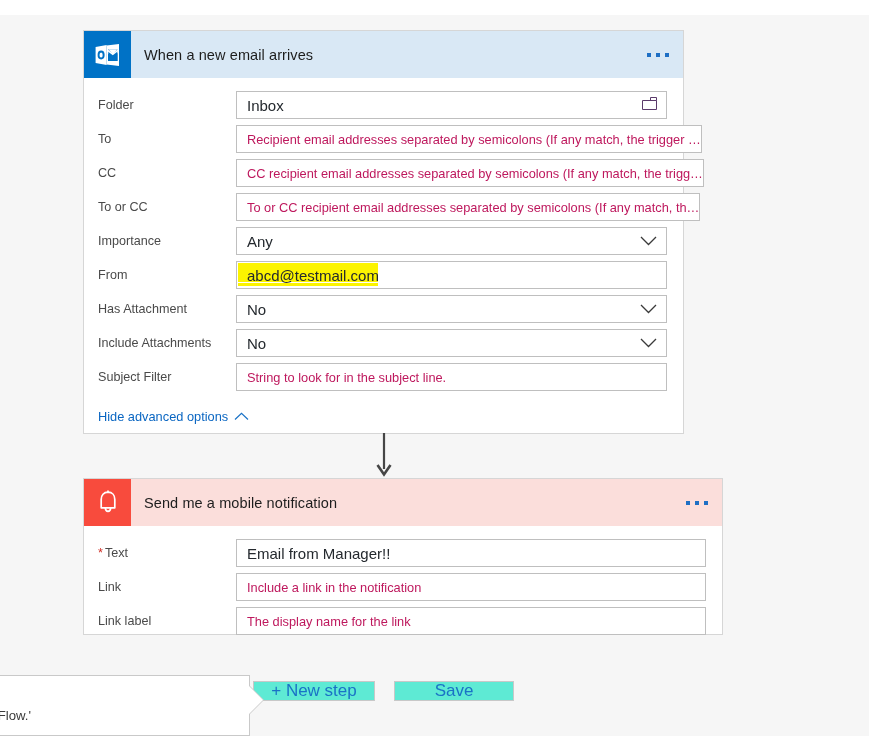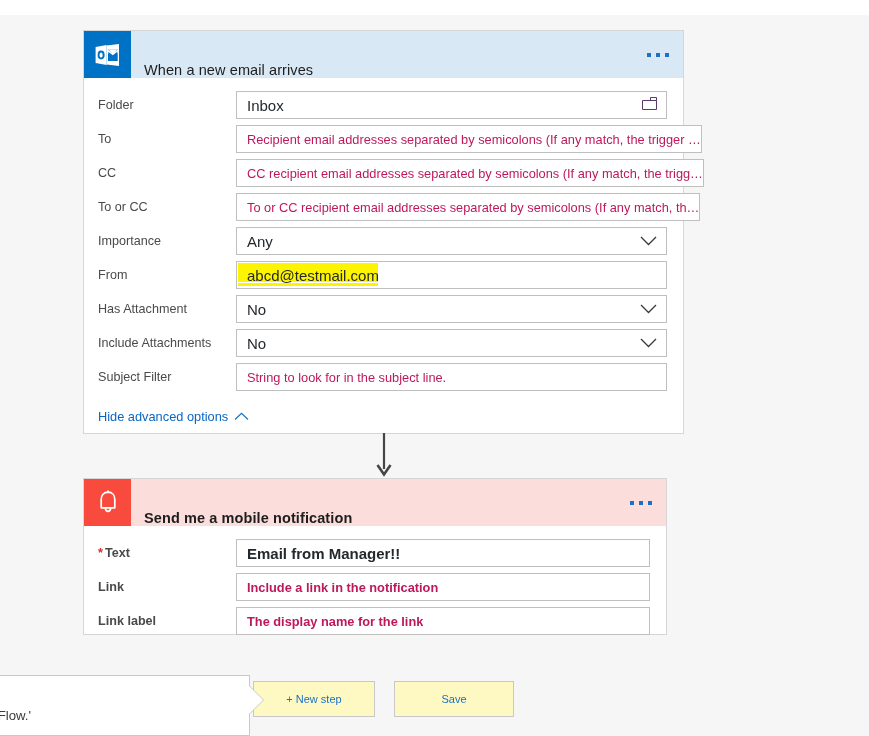--- a/index.html
+++ b/index.html
@@ -17,27 +17,27 @@
     background: #ffffff;
   }
 
   
   .card {
     position: absolute;
     background: #ffffff;
     border: 1px solid #d6d6d6;
   }
   #card-trigger { left: 83px; top: 30px; width: 601px; height: 404px; }
-  #card-action  { left: 83px; top: 478px; width: 584px; height: 157px; font-weight: bold; }
+  #card-action  { left: 83px; top: 478px; width: 640px; height: 157px; }
 
   .card-header {
     position: relative;
     height: 47px;
     display: flex;
-    align-items: flex-end;
+    align-items: center;
   }
   .card-header.blue { background: #d9e8f5; }
   .card-header.pink { background: #fbdedb; }
 
   .card-icon {
     width: 47px; height: 47px; flex: 0 0 47px;
     display: flex; align-items: center; justify-content: center;
   }
   .card-icon.outlook { background: #0072c6; }
   .card-icon.bell { background: #f84b3d; }
@@ -136,25 +136,25 @@
   
   #connector {
     position: absolute;
     left: 376px; top: 433px;
     width: 16px; height: 45px;
   }
 
   
   .btn {
     position: absolute;
-    height: 36px;
+    height: 20px;
     border: 1px solid #c8c8c8;
-    background: #fef9c3;
+    background: #5eead4;
     color: #1a72c6;
-    font-size: 11px;
+    font-size: 17px;
     display: flex; align-items: center; justify-content: center;
     cursor: pointer;
     font-family: "Liberation Sans", sans-serif;
   }
   #btn-newstep { left: 253px; top: 681px; width: 122px; }
   #btn-save    { left: 394px; top: 681px; width: 120px; }
 
   
   #tooltip {
     position: absolute;

